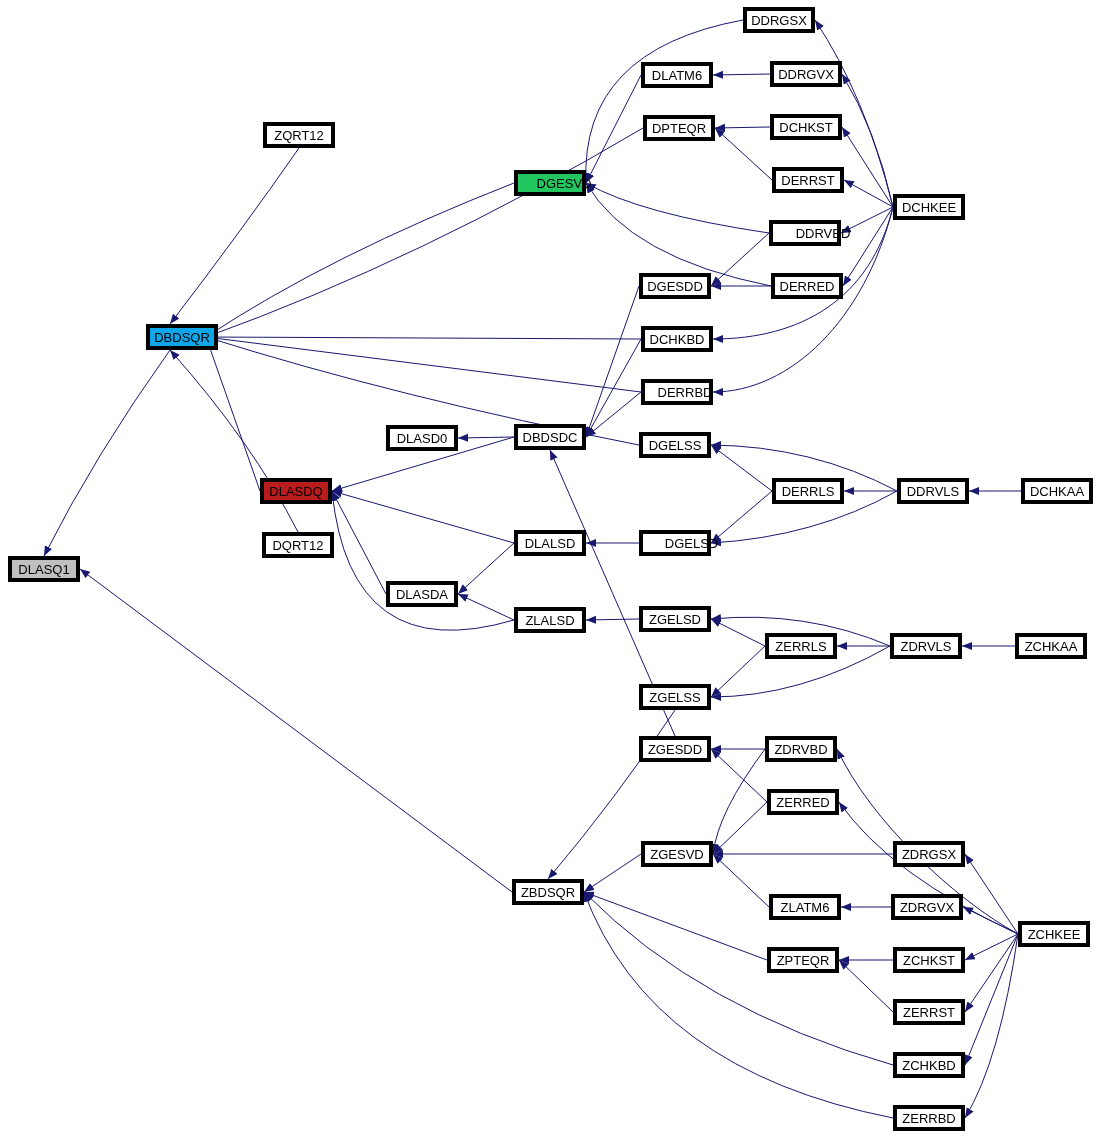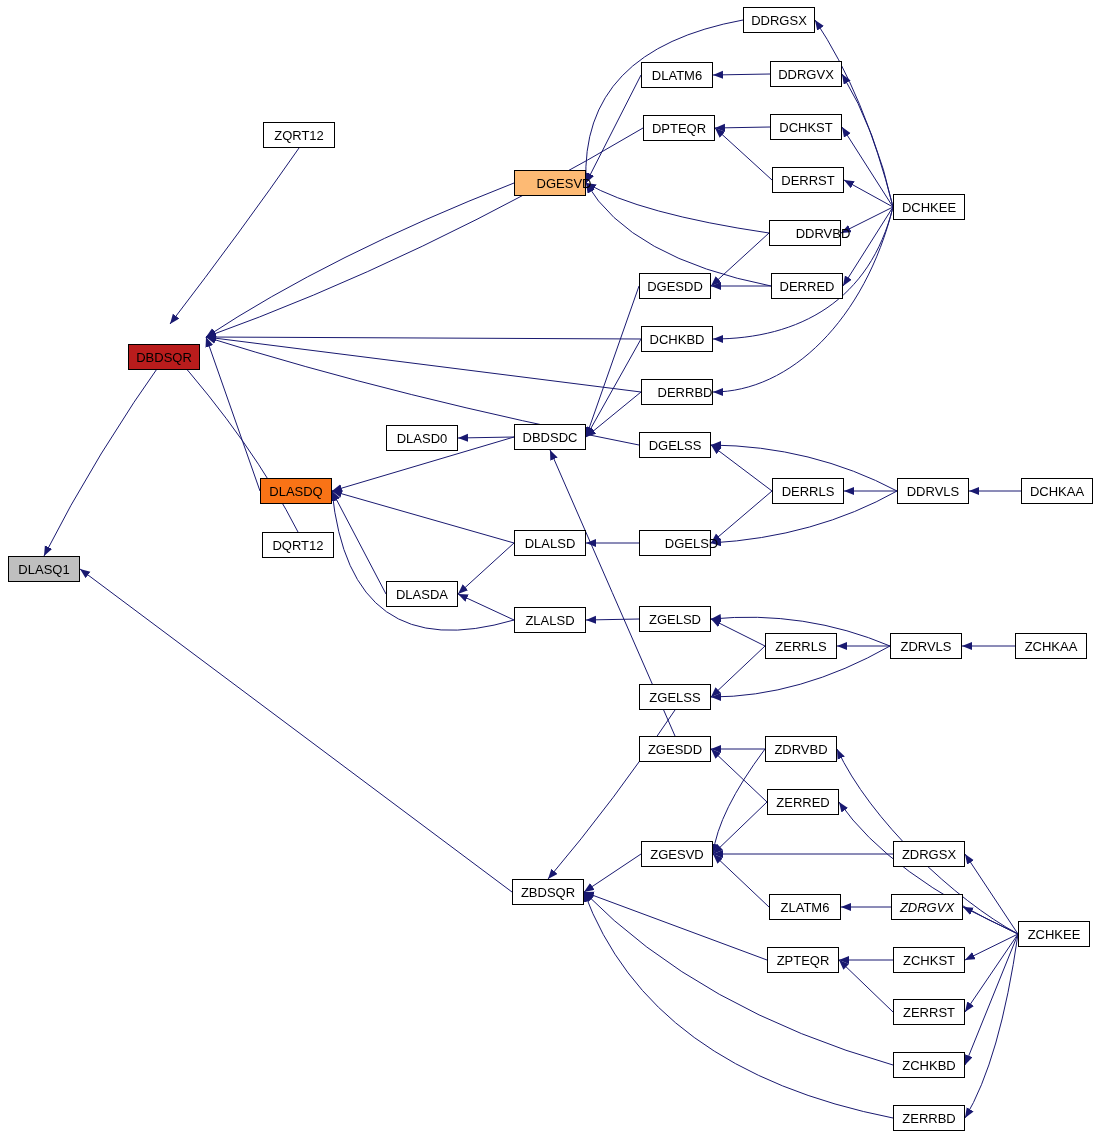--- a/index.html
+++ b/index.html
@@ -25,21 +25,21 @@
   path.edge {
     fill: none;
     stroke: #191970;
     stroke-width: 1;
   }
   .node {
     position: absolute;
     width: 72px;
     height: 26px;
     box-sizing: border-box;
-    border: 1px solid #be185d;
+    border: 4px solid #be185d;
     background: #ffffff;
     color: #000000;
     display: flex;
     align-items: center;
     justify-content: center;
     font-size: 13px;
     line-height: 1;
     cursor: pointer;
     user-select: none;
   }
@@ -135,33 +135,33 @@
         <path d="M1018,934 Q890,875 839,802" class="edge" stroke="#191970" marker-end="url(#arrow)"></path>
       </g>
   </svg>
   <div id="nodes">
       <div class="node" style="left: 743px; top: 7px; border-color: rgb(0, 0, 0); background: rgb(255, 255, 255);">DDRGSX</div>
       <div class="node" style="left: 641px; top: 62px; border-color: rgb(0, 0, 0); background: rgb(255, 255, 255);">DLATM6</div>
       <div class="node" style="left: 770px; top: 61px; border-color: rgb(0, 0, 0); background: rgb(255, 255, 255);">DDRGVX</div>
       <div class="node" style="left: 263px; top: 122px; border-color: rgb(0, 0, 0); background: rgb(255, 255, 255);">ZQRT12</div>
       <div class="node" style="left: 643px; top: 115px; border-color: rgb(0, 0, 0); background: rgb(255, 255, 255);">DPTEQR</div>
       <div class="node" style="left: 770px; top: 114px; border-color: rgb(0, 0, 0); background: rgb(255, 255, 255);">DCHKST</div>
-      <div class="node" style="left: 514px; top: 170px; border-color: rgb(0, 0, 0); background: #fdba74; padding-left: 28px;">DGESVD</div>
+      <div class="node" style="left: 514px; top: 170px; border-color: rgb(0, 0, 0); background: #22c55e; padding-left: 28px;">DGESVD</div>
       <div class="node" style="left: 772px; top: 167px; border-color: rgb(0, 0, 0); background: rgb(255, 255, 255);">DERRST</div>
       <div class="node" style="left: 893px; top: 194px; border-color: rgb(0, 0, 0); background: rgb(255, 255, 255);">DCHKEE</div>
       <div class="node" style="left: 769px; top: 220px; border-color: rgb(0, 0, 0); background: rgb(255, 255, 255); padding-left: 36px;">DDRVBD</div>
       <div class="node" style="left: 639px; top: 273px; border-color: rgb(0, 0, 0); background: rgb(255, 255, 255);">DGESDD</div>
       <div class="node" style="left: 771px; top: 273px; border-color: rgb(0, 0, 0); background: rgb(255, 255, 255);">DERRED</div>
-      <div class="node" style="left: 128px; top: 324px; border-color: rgb(0, 0, 0); background: #b91c1c; margin-top: 20px;">DBDSQR</div>
+      <div class="node" style="left: 146px; top: 324px; border-color: rgb(0, 0, 0); background: #0ea5e9;">DBDSQR</div>
       <div class="node" style="left: 641px; top: 326px; border-color: rgb(0, 0, 0); background: rgb(255, 255, 255);">DCHKBD</div>
       <div class="node" style="left: 641px; top: 379px; border-color: rgb(0, 0, 0); background: rgb(255, 255, 255); padding-left: 16px;">DERRBD</div>
       <div class="node" style="left: 386px; top: 425px; border-color: rgb(0, 0, 0); background: rgb(255, 255, 255);">DLASD0</div>
       <div class="node" style="left: 514px; top: 424px; border-color: rgb(0, 0, 0); background: rgb(255, 255, 255);">DBDSDC</div>
       <div class="node" style="left: 639px; top: 432px; border-color: rgb(0, 0, 0); background: rgb(255, 255, 255);">DGELSS</div>
-      <div class="node" style="left: 260px; top: 478px; border-color: rgb(0, 0, 0); background: #f97316;">DLASDQ</div>
+      <div class="node" style="left: 260px; top: 478px; border-color: rgb(0, 0, 0); background: #b91c1c;">DLASDQ</div>
       <div class="node" style="left: 772px; top: 478px; border-color: rgb(0, 0, 0); background: rgb(255, 255, 255);">DERRLS</div>
       <div class="node" style="left: 897px; top: 478px; border-color: rgb(0, 0, 0); background: rgb(255, 255, 255);">DDRVLS</div>
       <div class="node" style="left: 1021px; top: 478px; border-color: rgb(0, 0, 0); background: rgb(255, 255, 255);">DCHKAA</div>
       <div class="node" style="left: 262px; top: 532px; border-color: rgb(0, 0, 0); background: rgb(255, 255, 255);">DQRT12</div>
       <div class="node" style="left: 514px; top: 530px; border-color: rgb(0, 0, 0); background: rgb(255, 255, 255);">DLALSD</div>
       <div class="node" style="left: 639px; top: 530px; border-color: rgb(0, 0, 0); background: rgb(255, 255, 255); padding-left: 33px;">DGELSD</div>
       <div class="node root" style="left: 8px; top: 556px; border-color: rgb(0, 0, 0); background: rgb(191, 191, 191);">DLASQ1</div>
       <div class="node" style="left: 386px; top: 581px; border-color: rgb(0, 0, 0); background: rgb(255, 255, 255);">DLASDA</div>
       <div class="node" style="left: 514px; top: 607px; border-color: rgb(0, 0, 0); background: rgb(255, 255, 255);">ZLALSD</div>
       <div class="node" style="left: 639px; top: 606px; border-color: rgb(0, 0, 0); background: rgb(255, 255, 255);">ZGELSD</div>
@@ -169,21 +169,21 @@
       <div class="node" style="left: 890px; top: 633px; border-color: rgb(0, 0, 0); background: rgb(255, 255, 255);">ZDRVLS</div>
       <div class="node" style="left: 1015px; top: 633px; border-color: rgb(0, 0, 0); background: rgb(255, 255, 255);">ZCHKAA</div>
       <div class="node" style="left: 639px; top: 684px; border-color: rgb(0, 0, 0); background: rgb(255, 255, 255);">ZGELSS</div>
       <div class="node" style="left: 639px; top: 736px; border-color: rgb(0, 0, 0); background: rgb(255, 255, 255);">ZGESDD</div>
       <div class="node" style="left: 765px; top: 736px; border-color: rgb(0, 0, 0); background: rgb(255, 255, 255);">ZDRVBD</div>
       <div class="node" style="left: 767px; top: 789px; border-color: rgb(0, 0, 0); background: rgb(255, 255, 255);">ZERRED</div>
       <div class="node" style="left: 641px; top: 841px; border-color: rgb(0, 0, 0); background: rgb(255, 255, 255);">ZGESVD</div>
       <div class="node" style="left: 893px; top: 841px; border-color: rgb(0, 0, 0); background: rgb(255, 255, 255);">ZDRGSX</div>
       <div class="node" style="left: 512px; top: 879px; border-color: rgb(0, 0, 0); background: rgb(255, 255, 255);">ZBDSQR</div>
       <div class="node" style="left: 769px; top: 894px; border-color: rgb(0, 0, 0); background: rgb(255, 255, 255); text-align: right;">ZLATM6</div>
-      <div class="node" style="left: 891px; top: 894px; border-color: rgb(0, 0, 0); background: rgb(255, 255, 255); font-style: italic;">ZDRGVX</div>
+      <div class="node" style="left: 891px; top: 894px; border-color: rgb(0, 0, 0); background: rgb(255, 255, 255);">ZDRGVX</div>
       <div class="node" style="left: 1018px; top: 921px; border-color: rgb(0, 0, 0); background: rgb(255, 255, 255);">ZCHKEE</div>
       <div class="node" style="left: 767px; top: 947px; border-color: rgb(0, 0, 0); background: rgb(255, 255, 255);">ZPTEQR</div>
       <div class="node" style="left: 893px; top: 947px; border-color: rgb(0, 0, 0); background: rgb(255, 255, 255);">ZCHKST</div>
       <div class="node" style="left: 893px; top: 999px; border-color: rgb(0, 0, 0); background: rgb(255, 255, 255);">ZERRST</div>
       <div class="node" style="left: 893px; top: 1052px; border-color: rgb(0, 0, 0); background: rgb(255, 255, 255);">ZCHKBD</div>
       <div class="node" style="left: 893px; top: 1105px; border-color: rgb(0, 0, 0); background: rgb(255, 255, 255);">ZERRBD</div>
     </div>
 </div>
 
 </body></html>

